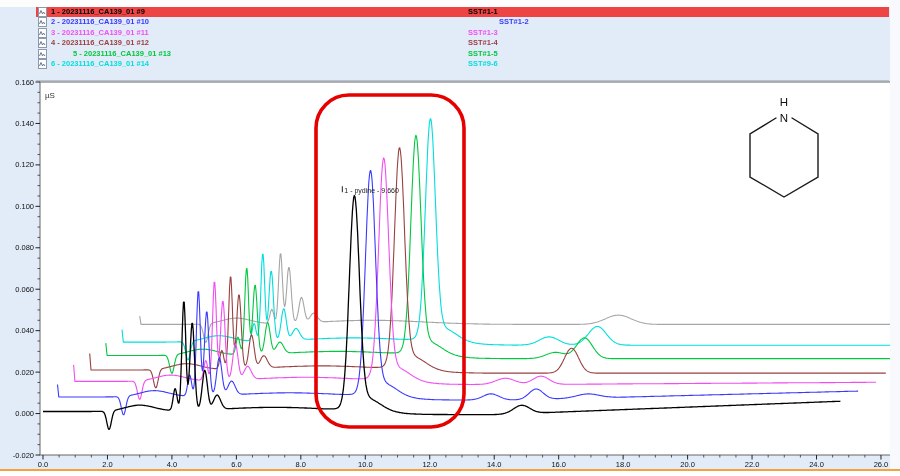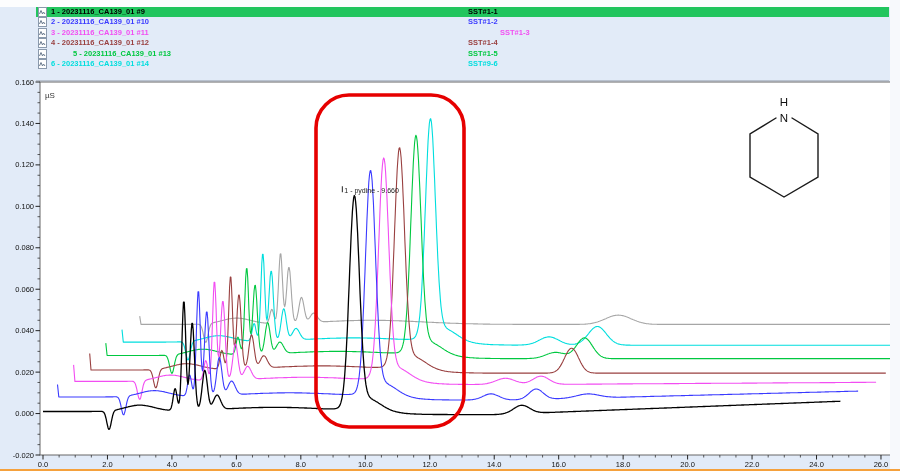--- a/index.html
+++ b/index.html
@@ -162,43 +162,43 @@
     <text id="peak-label" class="peak-label" x="344.3418" y="193.2611111111111">1 - pydine - 9.660</text>
     <rect x="316" y="95" width="148" height="332" rx="33" fill="none" stroke-width="3.6" stroke="#e60000"></rect>
     <g id="molecule" stroke="#1a1a1a" stroke-width="1.4" fill="none" stroke-linecap="round">
       <path d="M776 118 L750 134 L750 177 L784 197 L818 177 L818 134 L792 118"></path>
       <text x="784" y="122" text-anchor="middle" class="atom-label" stroke="none">N</text>
       <text x="784" y="106" text-anchor="middle" class="atom-label" stroke="none">H</text>
     </g>
   </svg>
 
   <div class="legend">
-    <div class="lrow selected" style="background: #22c55e;">
+    <div class="lrow selected" style="background: #ef4444;">
       <span class="licon"><svg width="9" height="10">
             <rect x="0.5" y="0.5" width="8" height="9" fill="#fff" stroke="#8a99ac"></rect>
             <path d="M1.5 7 L3 3.5 L4.5 7 L5.5 5 L7 7" stroke="#6a7a8e" fill="none"></path>
           </svg></span>
       <span class="lname" style="color: rgb(0, 0, 0);">1 - 20231116_CA139_01 #9</span>
       <span class="lsample" style="color: rgb(0, 0, 0);">SST#1-1</span>
     </div>
     <div class="lrow">
       <span class="licon"><svg width="9" height="10">
             <rect x="0.5" y="0.5" width="8" height="9" fill="#fff" stroke="#8a99ac"></rect>
             <path d="M1.5 7 L3 3.5 L4.5 7 L5.5 5 L7 7" stroke="#6a7a8e" fill="none"></path>
           </svg></span>
       <span class="lname" style="color: rgb(58, 58, 255);">2 - 20231116_CA139_01 #10</span>
-      <span class="lsample" style="color: rgb(58, 58, 255);">SST#1-2</span>
+      <span class="lsample" style="color: rgb(58, 58, 255); margin-left: 31px;">SST#1-2</span>
     </div>
     <div class="lrow">
       <span class="licon"><svg width="9" height="10">
             <rect x="0.5" y="0.5" width="8" height="9" fill="#fff" stroke="#8a99ac"></rect>
             <path d="M1.5 7 L3 3.5 L4.5 7 L5.5 5 L7 7" stroke="#6a7a8e" fill="none"></path>
           </svg></span>
       <span class="lname" style="color: rgb(242, 77, 242);">3 - 20231116_CA139_01 #11</span>
-      <span class="lsample" style="color: rgb(242, 77, 242); margin-left: 32px;">SST#1-3</span>
+      <span class="lsample" style="color: rgb(242, 77, 242);">SST#1-3</span>
     </div>
     <div class="lrow">
       <span class="licon"><svg width="9" height="10">
             <rect x="0.5" y="0.5" width="8" height="9" fill="#fff" stroke="#8a99ac"></rect>
             <path d="M1.5 7 L3 3.5 L4.5 7 L5.5 5 L7 7" stroke="#6a7a8e" fill="none"></path>
           </svg></span>
       <span class="lname" style="color: rgb(153, 64, 64);">4 - 20231116_CA139_01 #12</span>
       <span class="lsample" style="color: rgb(153, 64, 64); text-align: right;">SST#1-4</span>
     </div>
     <div class="lrow">

